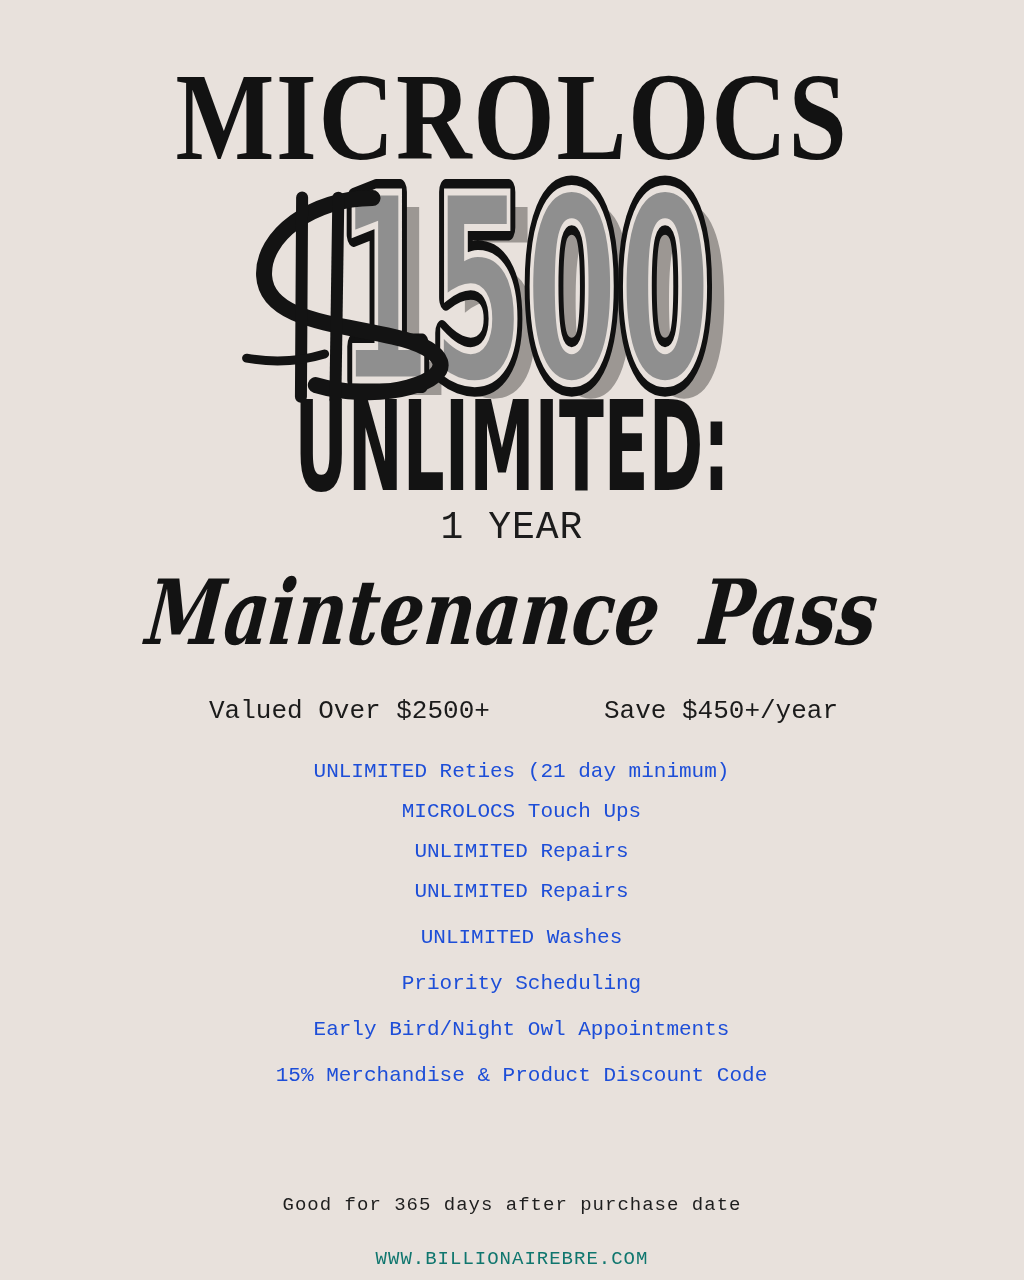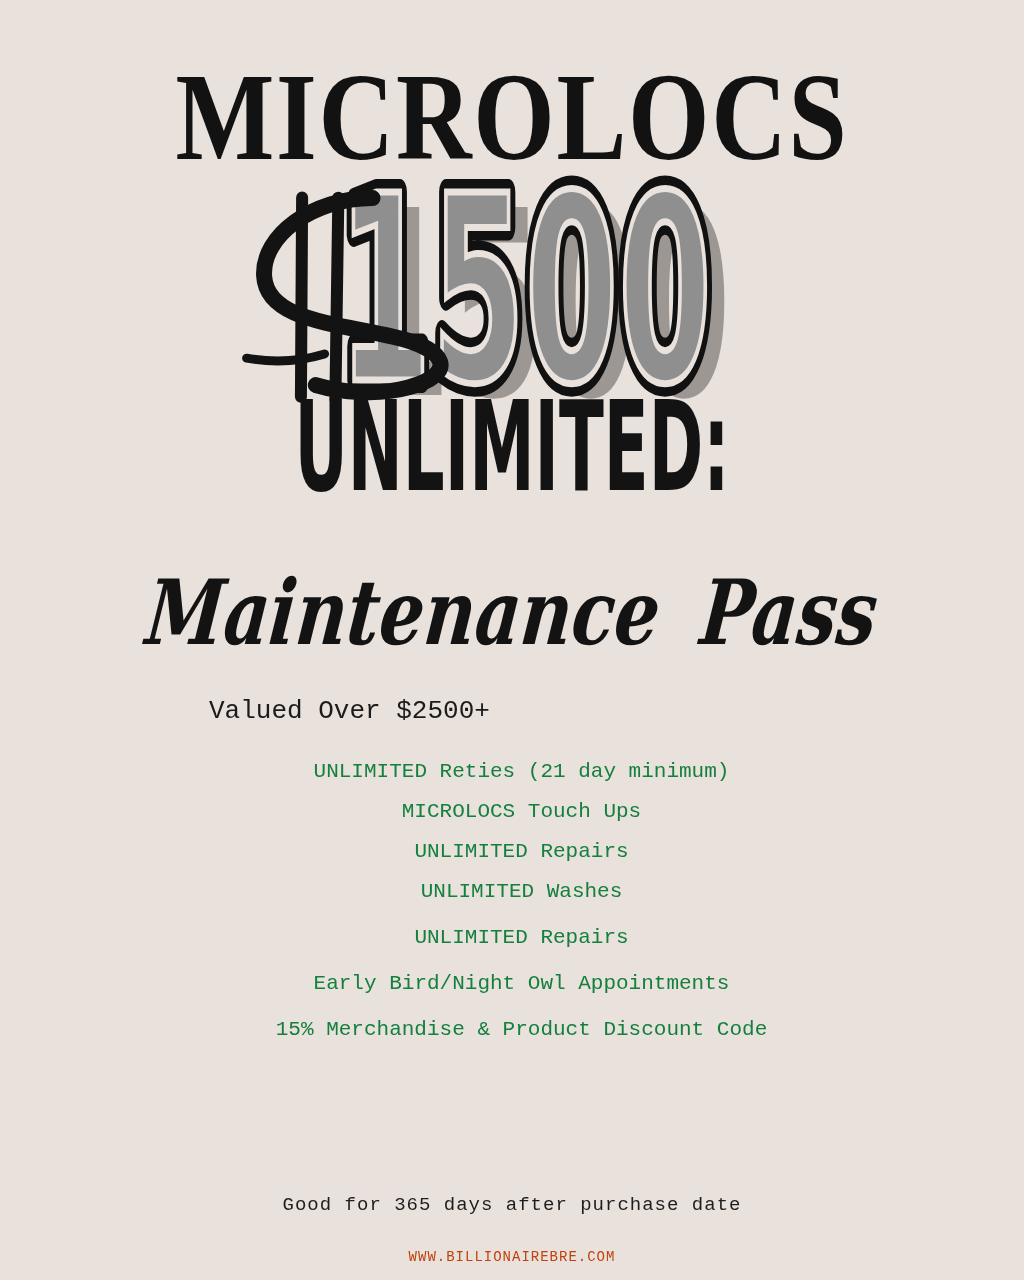--- a/index.html
+++ b/index.html
@@ -44,33 +44,33 @@
     position:absolute; top:698px; white-space:nowrap;
     font-family:"Liberation Mono", monospace; font-size:26px; line-height:1;
     color:#1b1b1b;
   }
   .value-left{left:165px;margin-left:44px;}
   .value-right{right:186px;}
   .benefits{top:761px;}
   .benefit{
     font-family:"Liberation Mono", monospace;
     font-size:21px; line-height:21px; margin:0 0 25px 0;
-    color:#15803d;
+    color:#1d4ed8;
     padding-left:19px;
   }
   .benefit:nth-child(-n+3){margin-bottom:19px;}
   .foot-validity{
     top:1196px;
     font-family:"Liberation Mono", monospace; font-size:19px; line-height:1;
     letter-spacing:1px; color:#1e1e1e;text-align:center;
   }
   .foot-website{
     top:1250px;
-    font-family:"Liberation Mono", monospace; font-size:14px; line-height:1;
-    letter-spacing:1px; color:#c2410c;
+    font-family:"Liberation Mono", monospace; font-size:19px; line-height:1;
+    letter-spacing:1px; color:#0f766e;
   }
 </style>
 </head>
 <body>
 
 <div class="poster">
 
   <div class="abs title">MICROLOCS</div>
 
   <svg class="price-svg" viewBox="0 0 1024 260" xmlns="http://www.w3.org/2000/svg" aria-hidden="true">
@@ -88,32 +88,35 @@
       <path d="M 382 42 C 322 36 268 68 266 108 C 264 152 330 162 388 182
                C 442 200 448 226 398 234 C 368 239 330 232 306 222" stroke-width="16"></path>
       <line x1="312" y1="34" x2="290" y2="232" stroke-width="12"></line>
       <line x1="348" y1="38" x2="324" y2="238" stroke-width="12"></line>
       <path d="M 240 188 C 268 196 292 197 318 192" stroke-width="9"></path>
     </g>
   </svg>
 
   <div class="abs subtitle">UNLIMITED:</div>
 
+  <div class="abs duration">1 YEAR</div>
 
   <div class="abs pass-name">Maintenance Pass</div>
 
   <div class="value-left">Valued Over $2500+</div>
+  <div class="value-right">Save $450+/year</div>
 
   <div class="abs benefits">
 
   <div class="benefit">UNLIMITED Reties (21 day minimum)</div>
       <div class="benefit">MICROLOCS Touch Ups</div>
       <div class="benefit">UNLIMITED Repairs</div>
+      <div class="benefit">UNLIMITED Repairs</div>
       <div class="benefit">UNLIMITED Washes</div>
-      <div class="benefit">UNLIMITED Repairs</div>
+      <div class="benefit">Priority Scheduling</div>
       <div class="benefit">Early Bird/Night Owl Appointments</div>
       <div class="benefit">15% Merchandise &amp; Product Discount Code</div>
     </div>
 
   <div class="abs foot-validity">Good for 365 days after purchase date</div>
   <div class="abs foot-website">WWW.BILLIONAIREBRE.COM</div>
 
 </div>
 
 </body></html>

